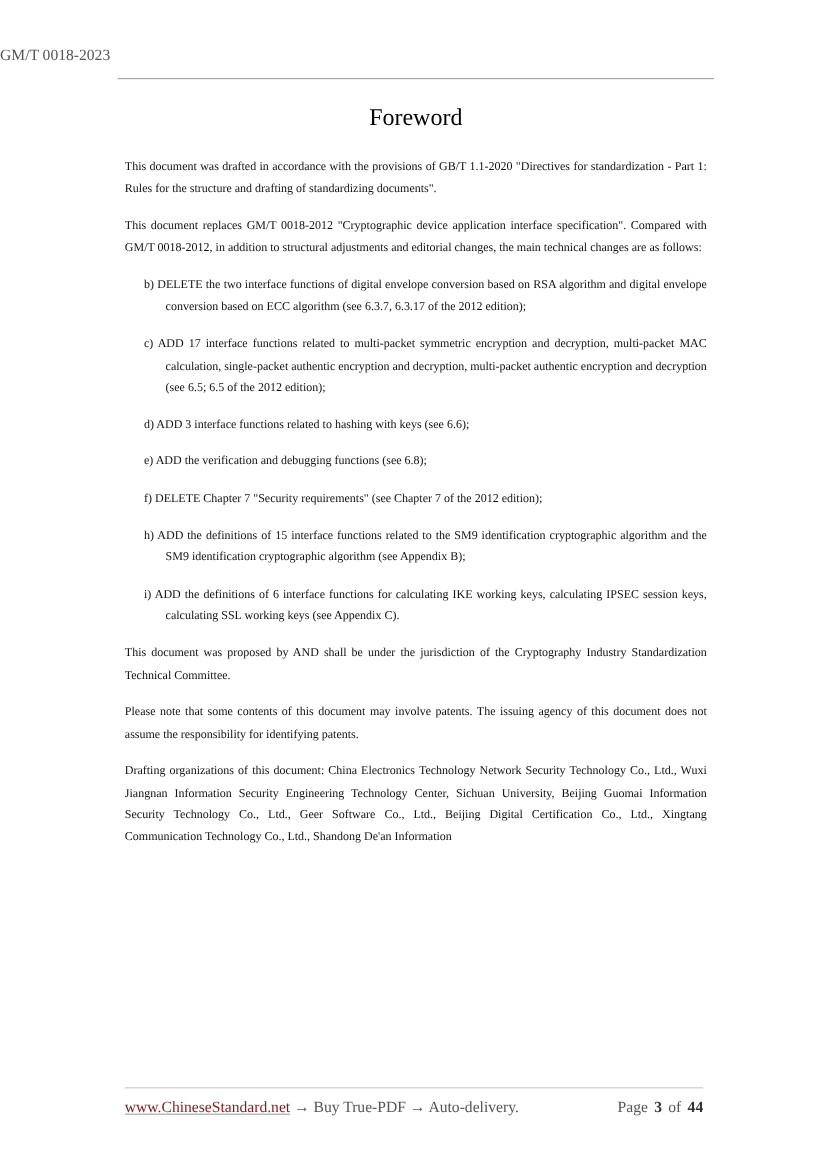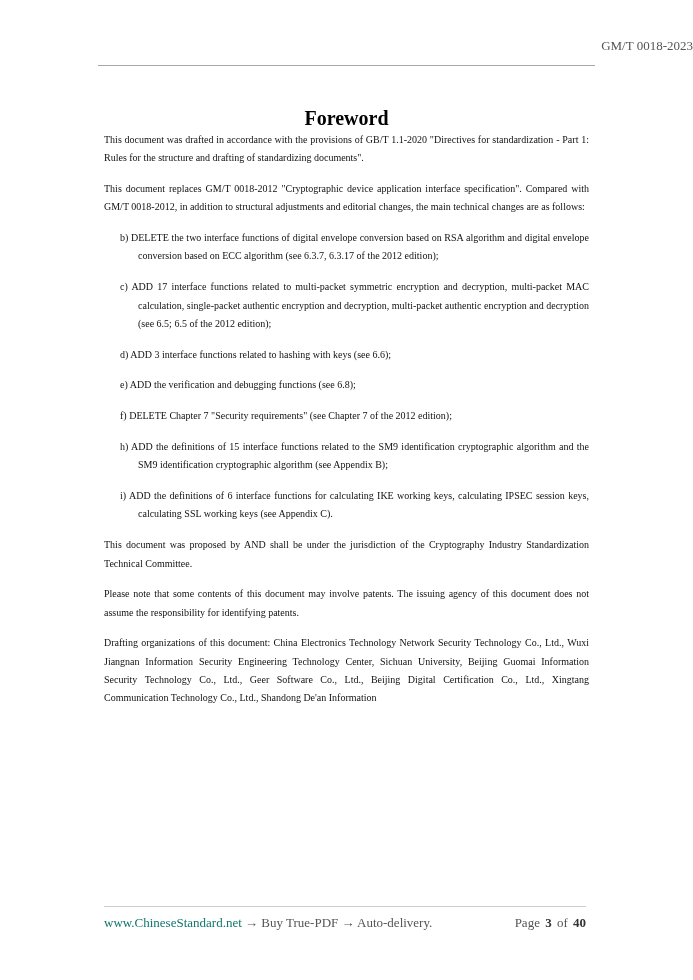--- a/index.html
+++ b/index.html
@@ -1,29 +1,29 @@
 <!DOCTYPE html>
 <html><head>
 <meta charset="utf-8">
 <style>
   html, body { margin: 0; padding: 0; background: #ffffff; }
   body { width: 693px; height: 980px; position: relative; overflow: hidden;
          font-family: "Liberation Serif", "DejaVu Serif", serif; color: #111; }
-  .page-header { position: absolute; top: 38px; left: 0; width: 693px; text-align: right;
+  .page-header { position: absolute; top: 38px; left: 0; width: 693px; text-align: left;
                  font-size: 13px; color: #555; }
   .header-rule { position: absolute; top: 65px; left: 98px; width: 497px; height: 1px; background: #a8a8a8; }
   .title { position: absolute; top: 87px; left: 0; width: 693px; text-align: center;
-           font-size: 20px; font-weight: bold; color: #000; margin-top: 20px; }
+           font-size: 20px; font-weight: normal; color: #000; }
   .body { position: absolute; top: 131px; left: 104px; width: 485px; font-size: 10px; line-height: 18.3px; }
   .para { text-align: justify; margin: 0 0 12.5px 0; }
   .item { text-align: justify; margin: 0 0 12.5px 0; padding-left: 34px; text-indent: -18px; }
   .footer-rule { position: absolute; top: 906px; left: 104px; width: 482px; height: 1px; background: #cccccc; }
   .footer { position: absolute; top: 915px; left: 104px; width: 482px; font-size: 13px; color: #555; }
   .footer-left { position: absolute; left: 0; top: 0; white-space: nowrap; }
-  .footer-link { color: #0f766e; text-decoration-color: #aaa; }
+  .footer-link { color: #7f1d1d; text-decoration: underline; text-decoration-color: #aaa; }
   .footer-right { position: absolute; right: 0; top: 0; white-space: nowrap; word-spacing: 2px; }
   .footer-right b { color: #333; }
 </style>
 </head>
 <body>
 
 <div class="page-header">GM/T 0018-2023</div>
 <div class="header-rule"></div>
 
 <div class="title">Foreword</div>
@@ -47,15 +47,15 @@
 
 <div class="footer-rule"></div>
 <div class="footer">
   <span class="footer-left">
     <a class="footer-link">www.ChineseStandard.net</a><span> → Buy True-PDF → Auto-delivery.</span>
   </span>
   <span class="footer-right">
     <span>Page</span>
     <b>3</b>
     <span>of</span>
-    <b>40</b>
+    <b>44</b>
   </span>
 </div>
 
 </body></html>

